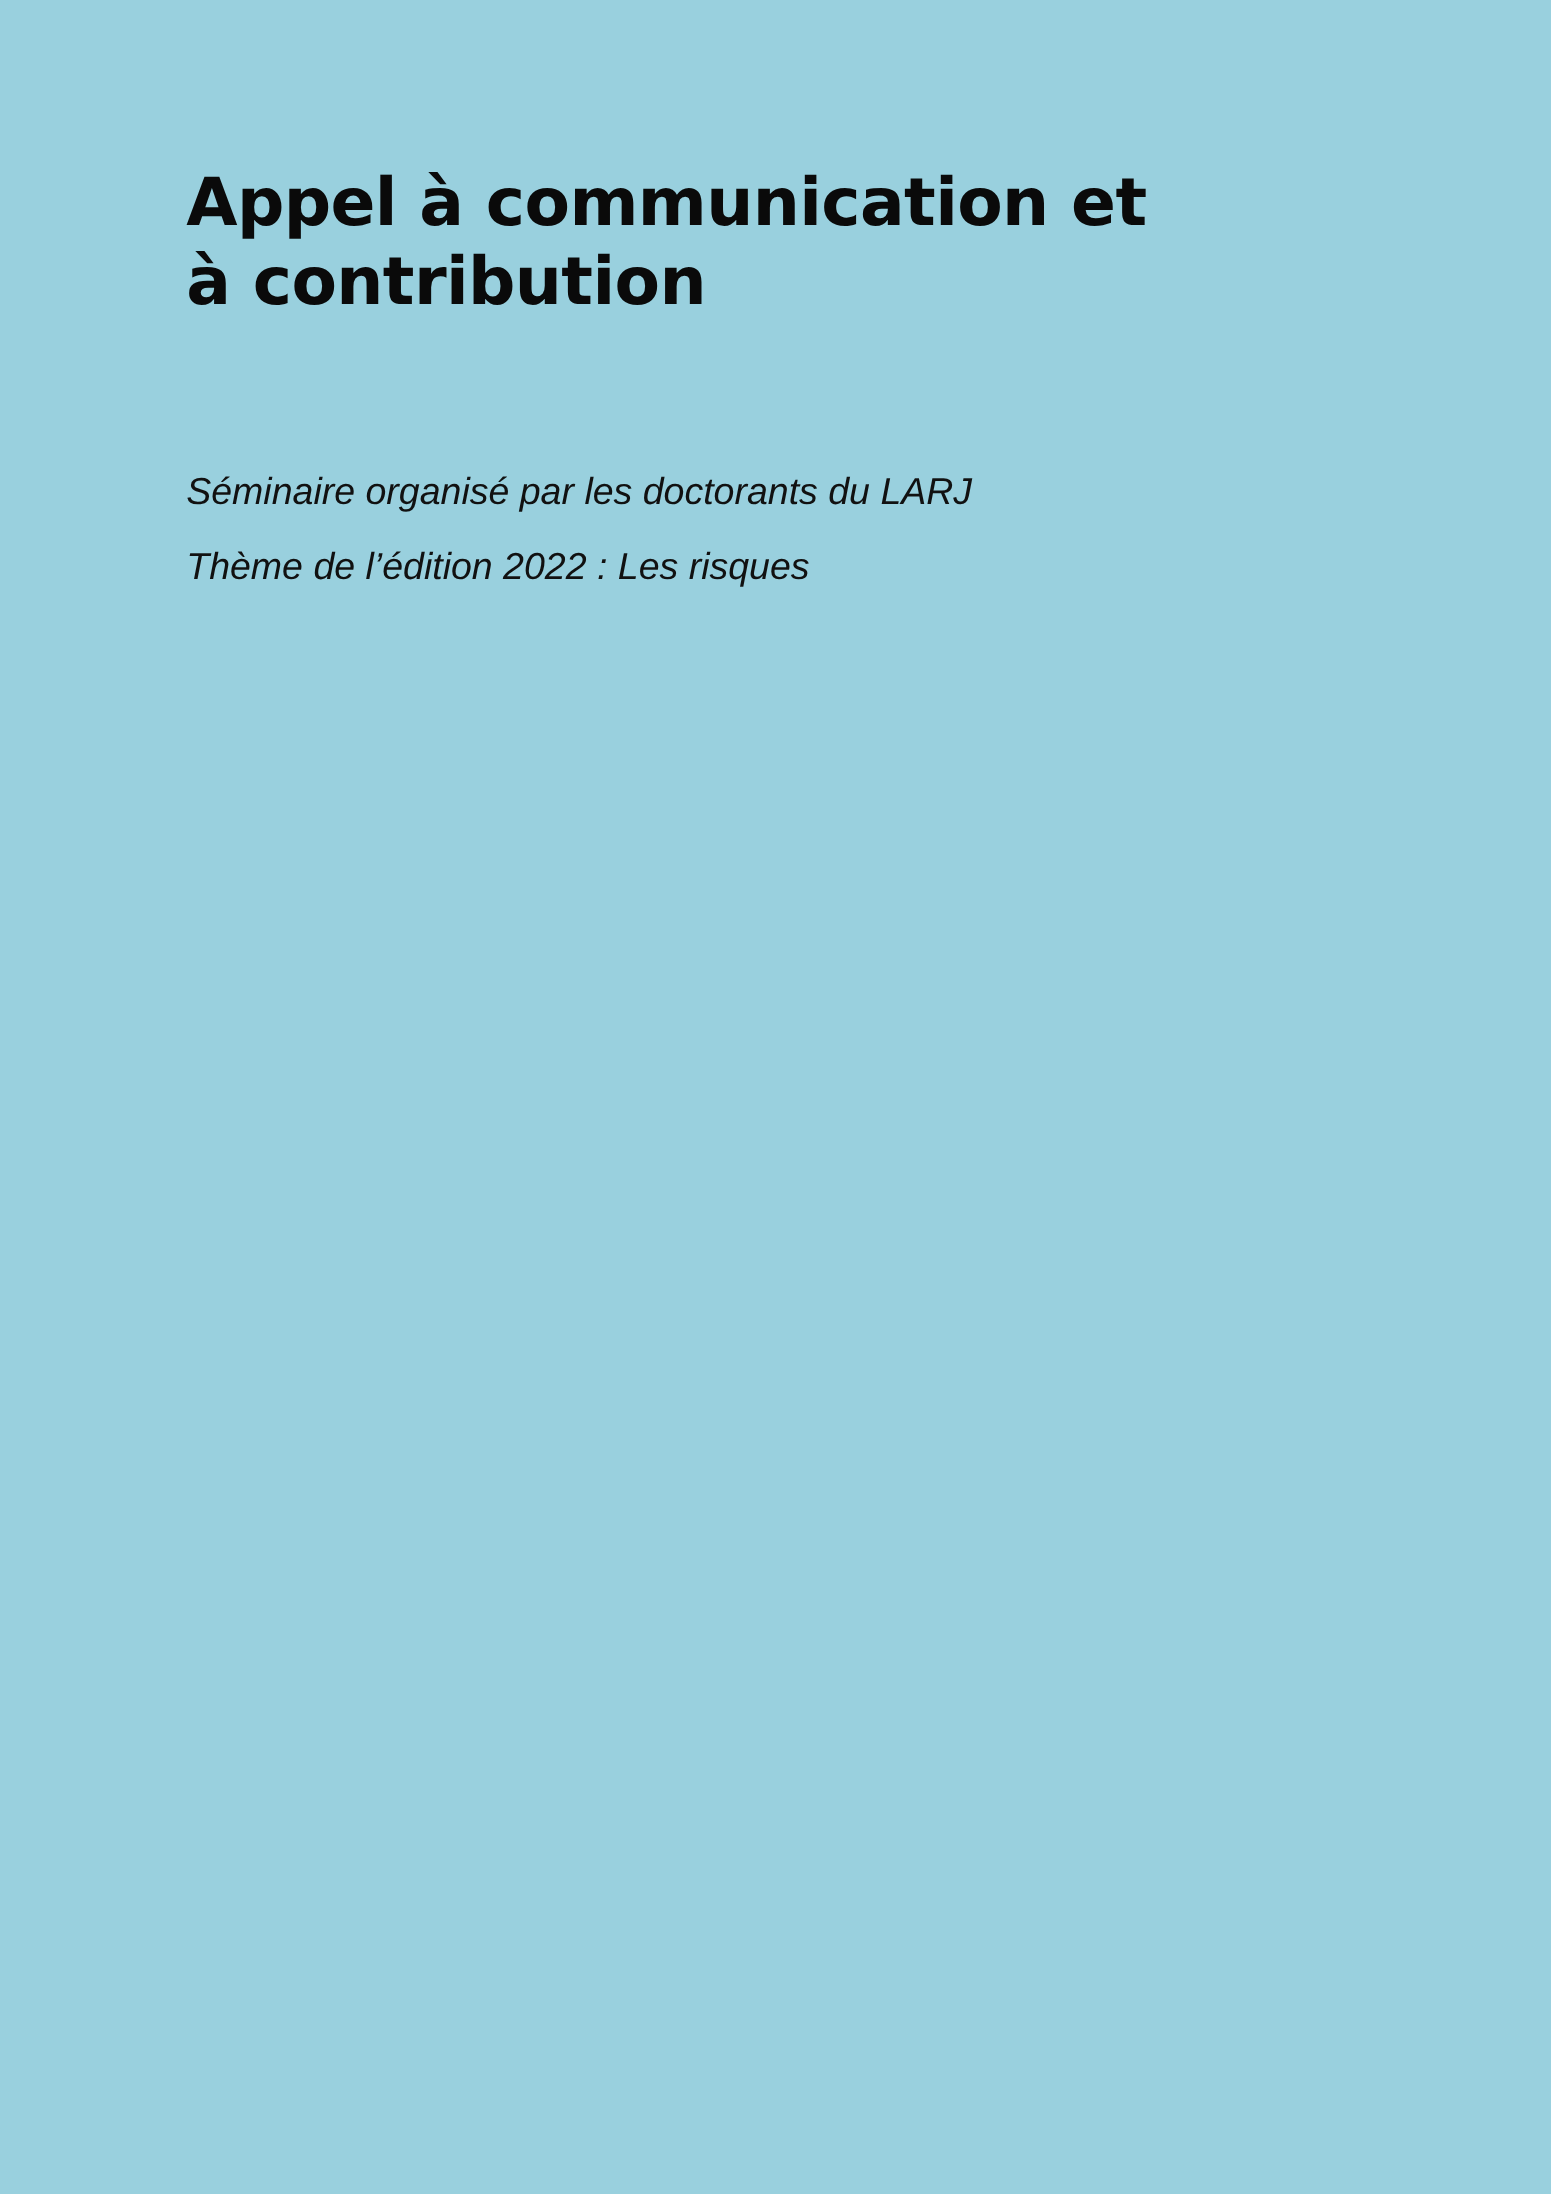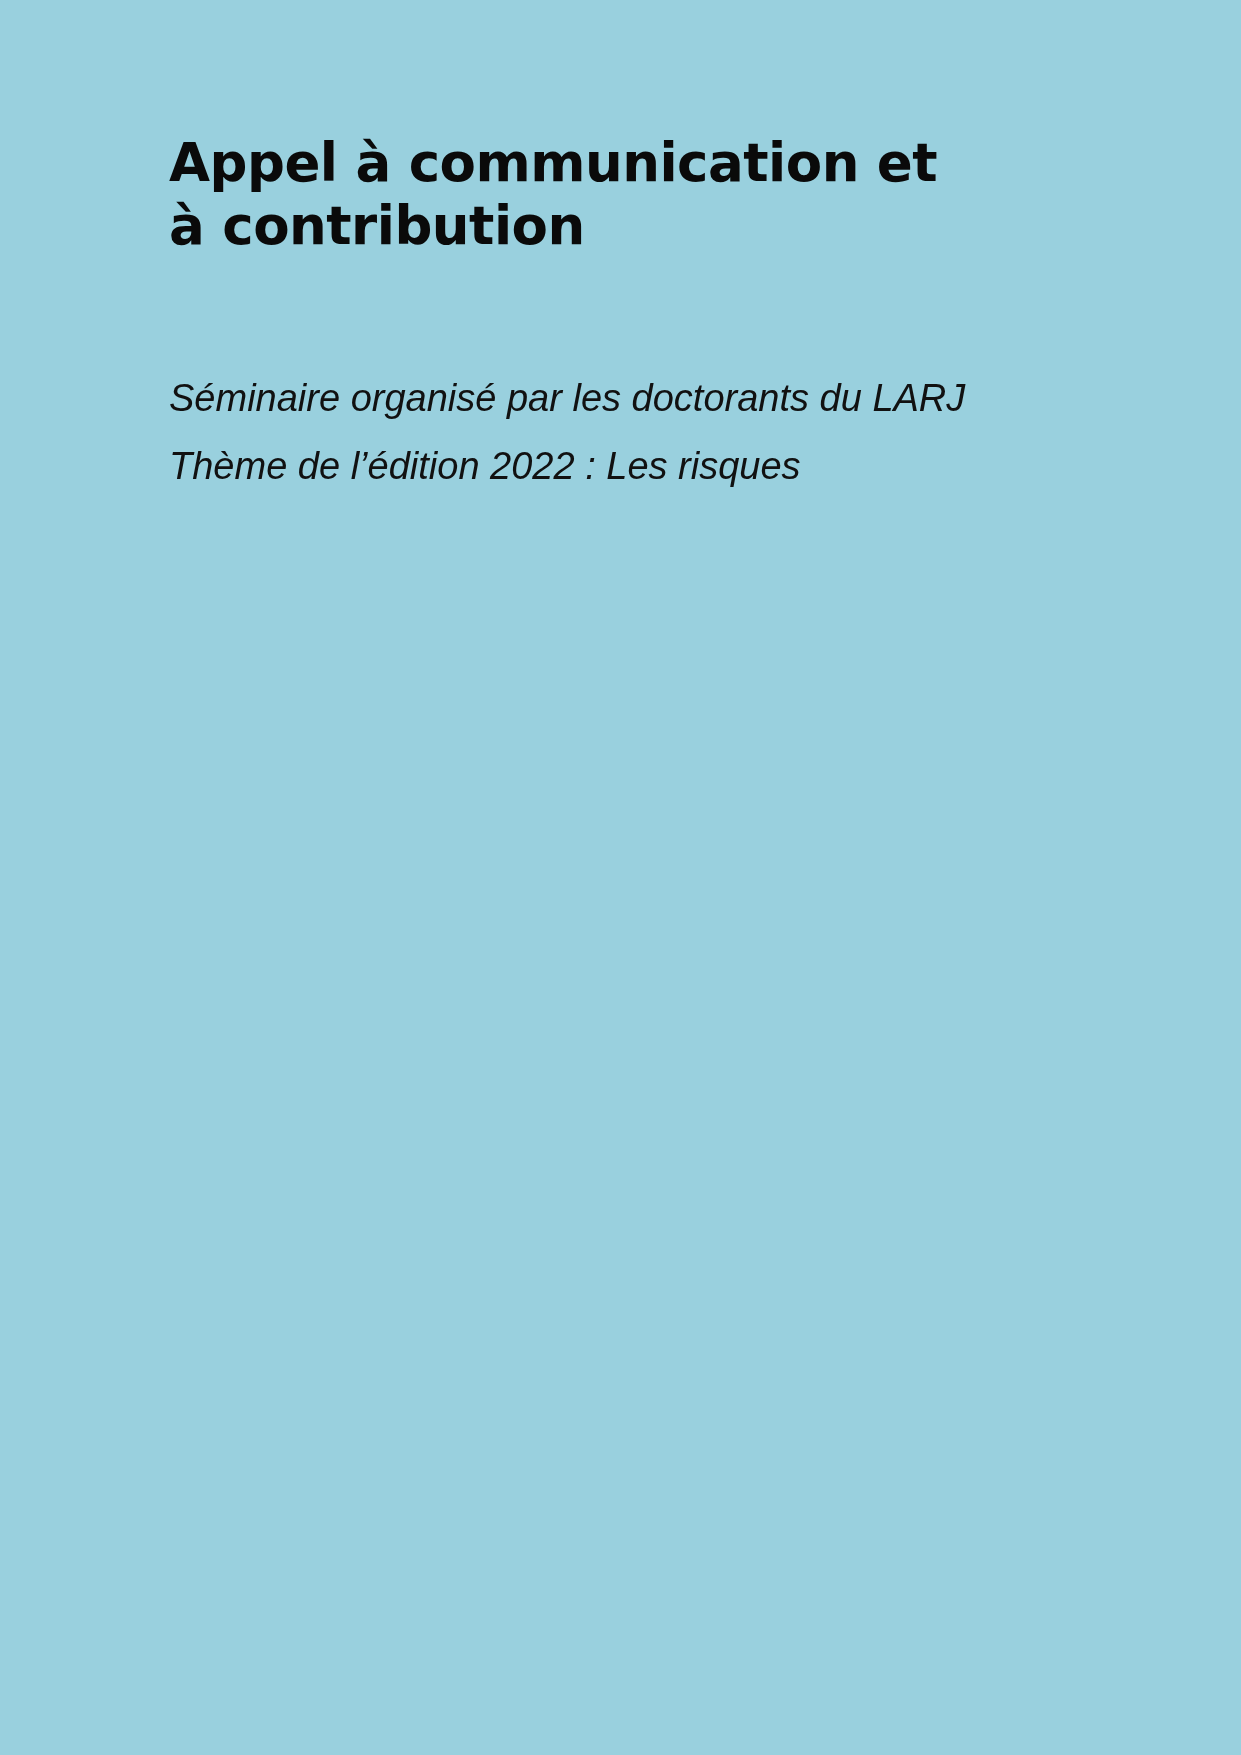--- a/index.html
+++ b/index.html
@@ -19,39 +19,38 @@
     width: 1241px;
     height: 1755px;
     background: #99d0de;
     box-sizing: border-box;
   }
   .content {
     position: absolute;
     left: 149px;
     top: 132px;
     width: 900px;
-    margin-left: 20px;
   }
   .doc-title {
     font-family: "DejaVu Sans", sans-serif;
     font-weight: bold;
     font-size: 53px;
     line-height: 1.18;
     color: #0a0a0a;
     letter-spacing: -0.5px;
     margin: 0;
     max-width: 800px;
   }
   .subtitle-block {
     margin-top: 122px;
   }
   .subtitle-line {
     font-family: "Liberation Sans", sans-serif;
     font-style: italic;
-    font-size: 38px;
+    font-size: 30px;
     line-height: 1.0;
     color: #111111;
     margin: 0 0 30px 0;
     white-space: nowrap;
   }
 </style>
 </head>
 <body>
 
 <div class="page">

